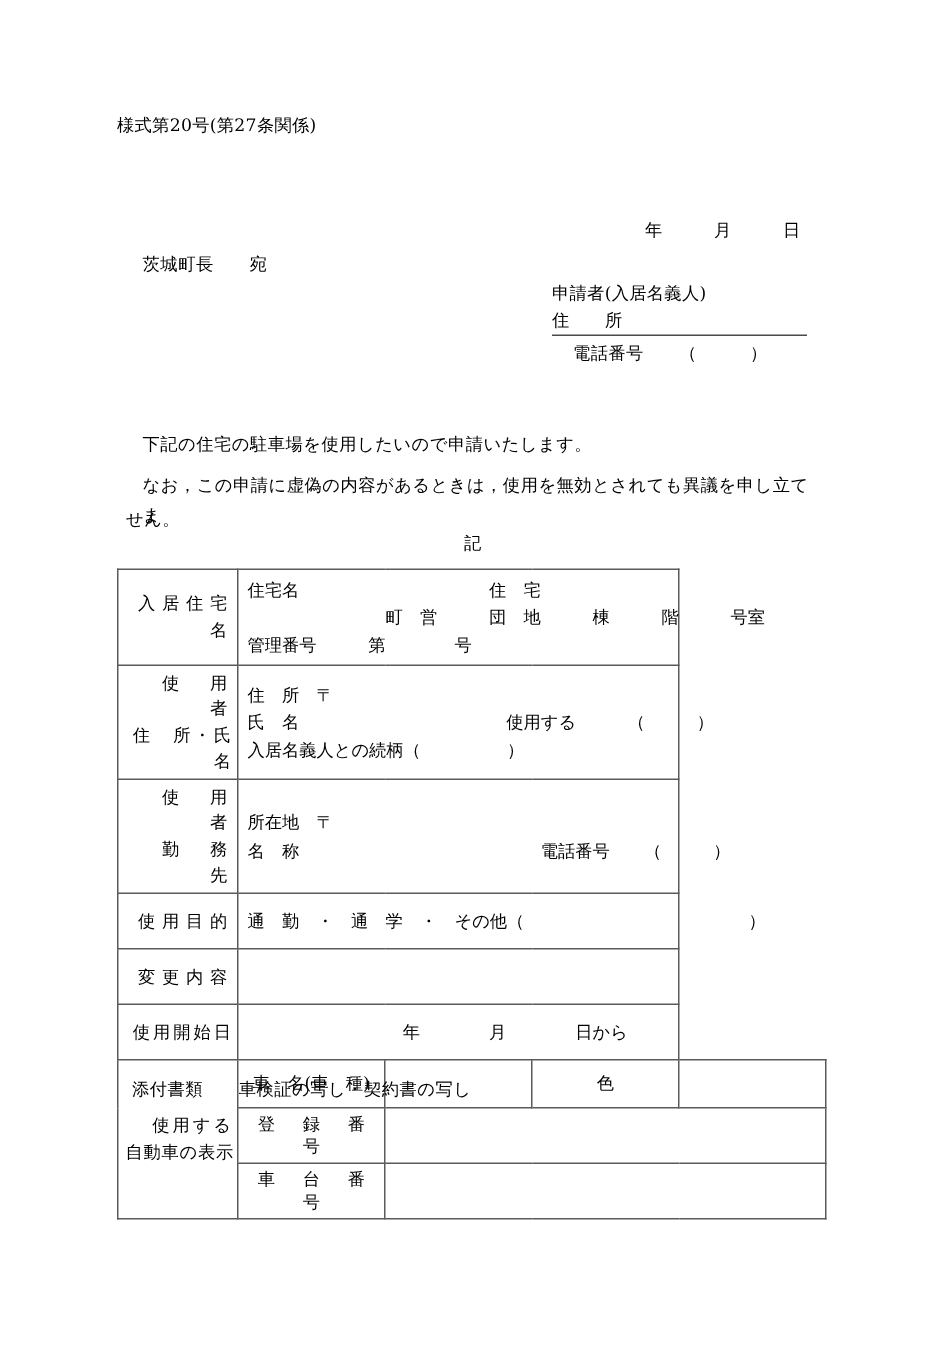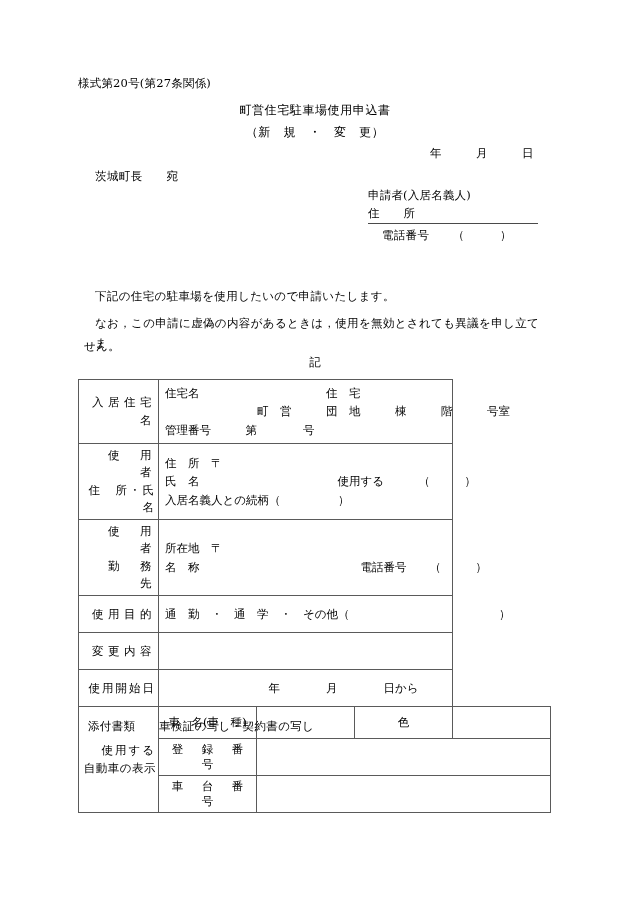--- a/index.html
+++ b/index.html
@@ -201,22 +201,20 @@
     letter-spacing: 0.35px;
     white-space: pre;
   }
 </style>
 </head>
 <body>
 
 <div class="page">
 
   <div class="form-no">様式第20号(第27条関係)</div>
-  <div class="doc-title">町営住宅駐車場使用申込書</div>
-  <div class="doc-subtitle">（新　規　・　変　更）</div>
   <div class="date-line">年　　　月　　　日</div>
   <div class="addressee">茨城町長　　宛</div>
 
   <div class="applicant">
     <div class="applicant-title">申請者(入居名義人)</div>
     <div class="ul-row">住　　所</div>
     <div class="applicant-tel">電話番号　　（　　　）</div>
   </div>
 
   <div class="para para1">下記の住宅の駐車場を使用したいので申請いたします。</div>

